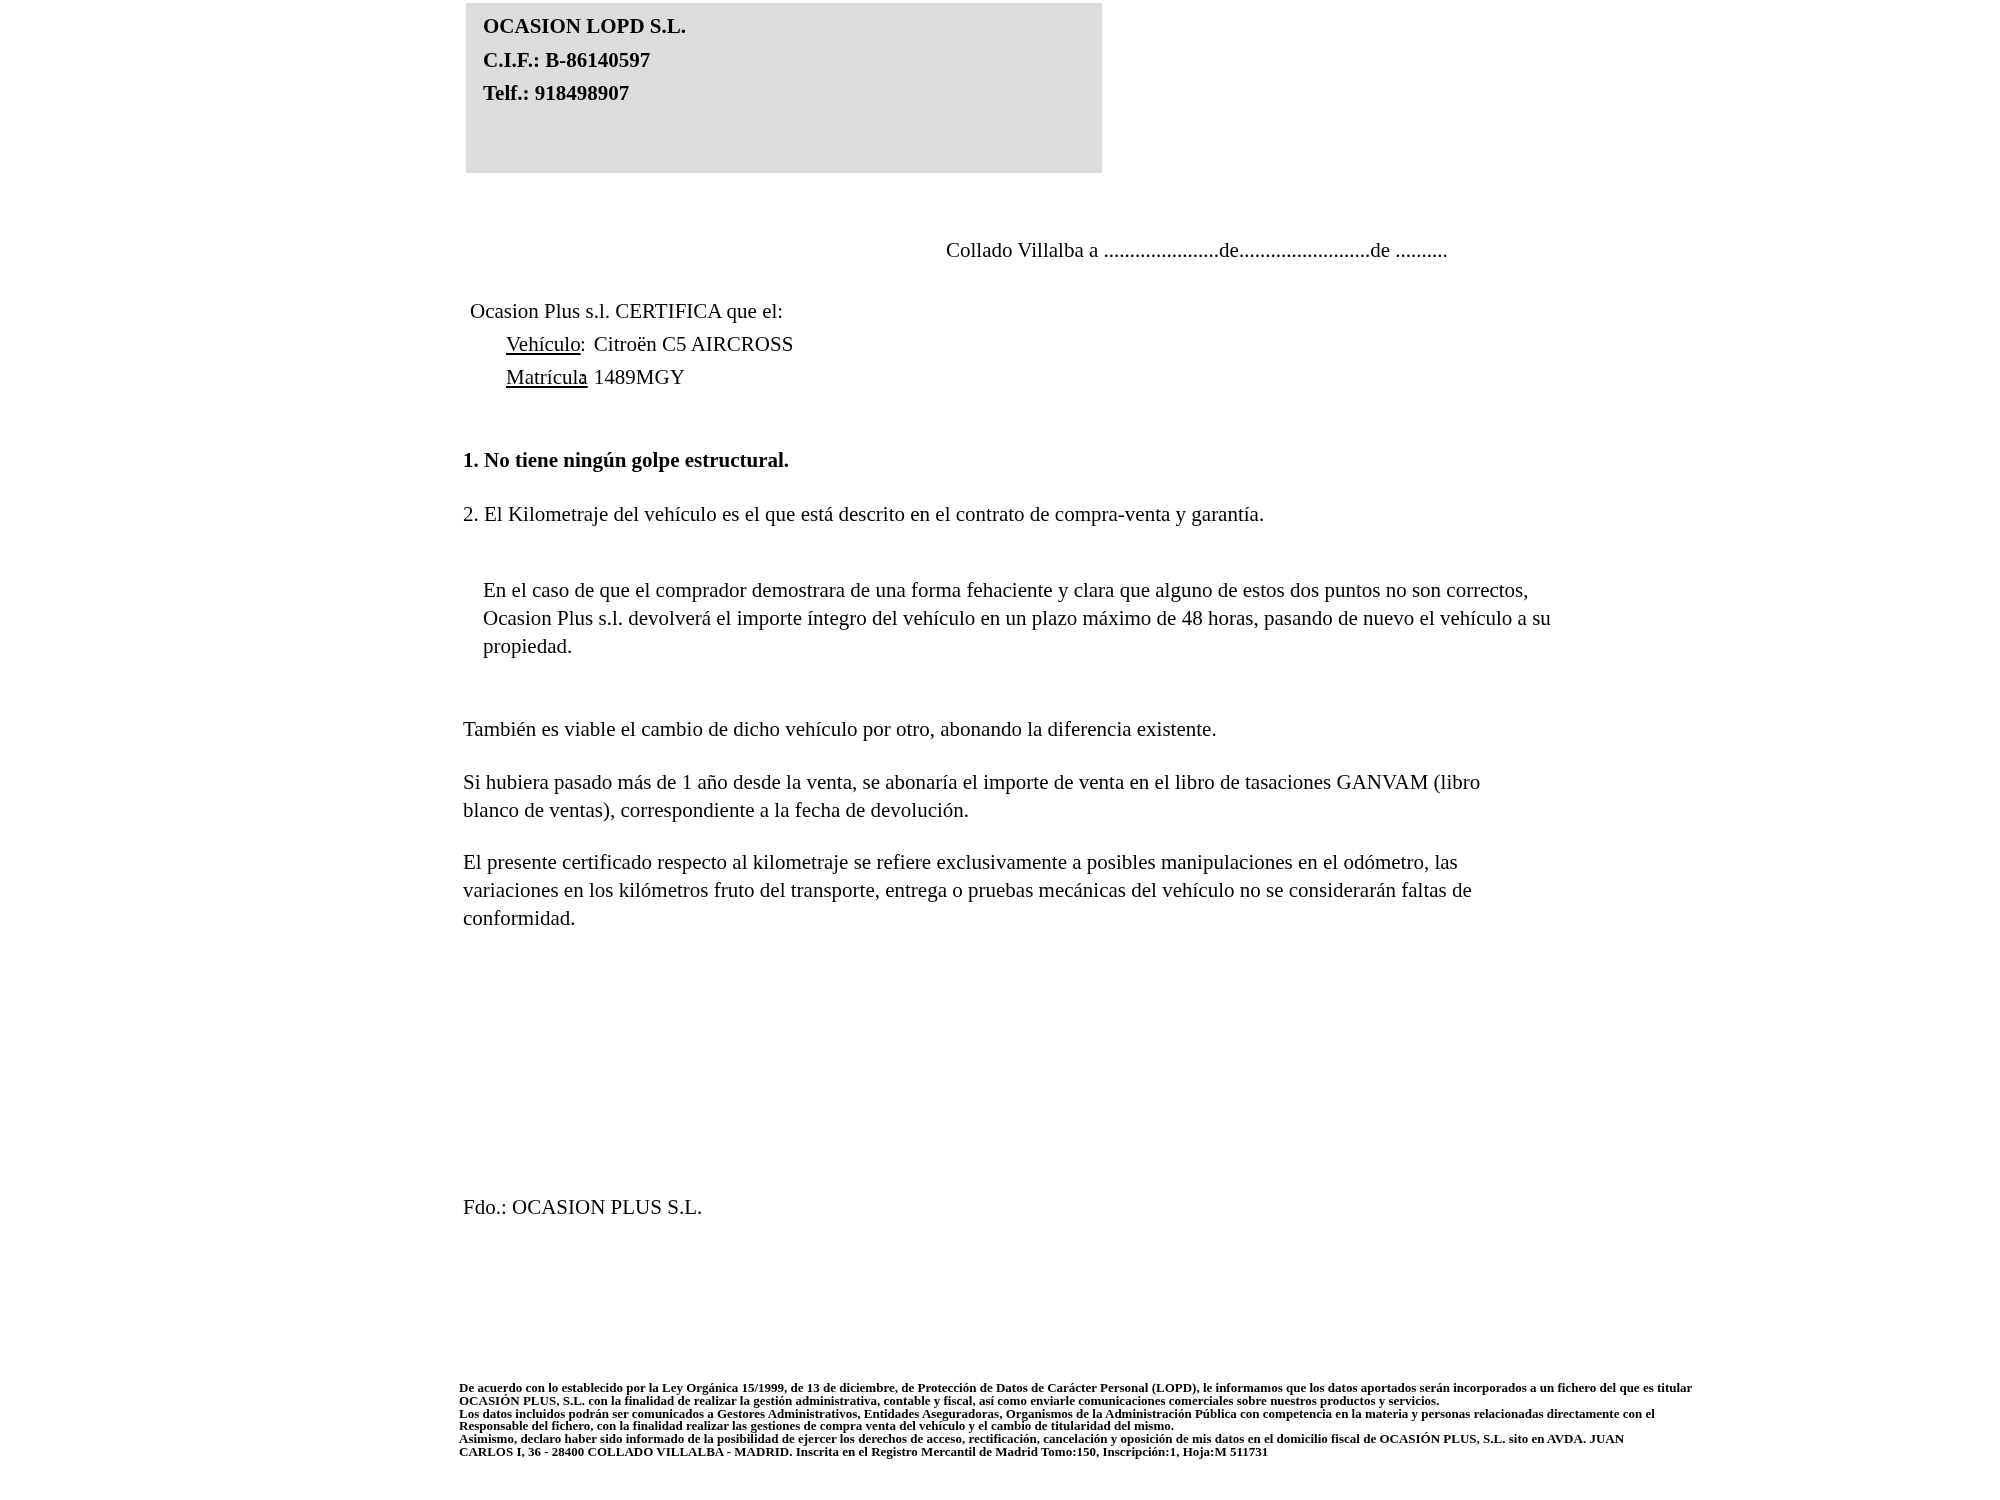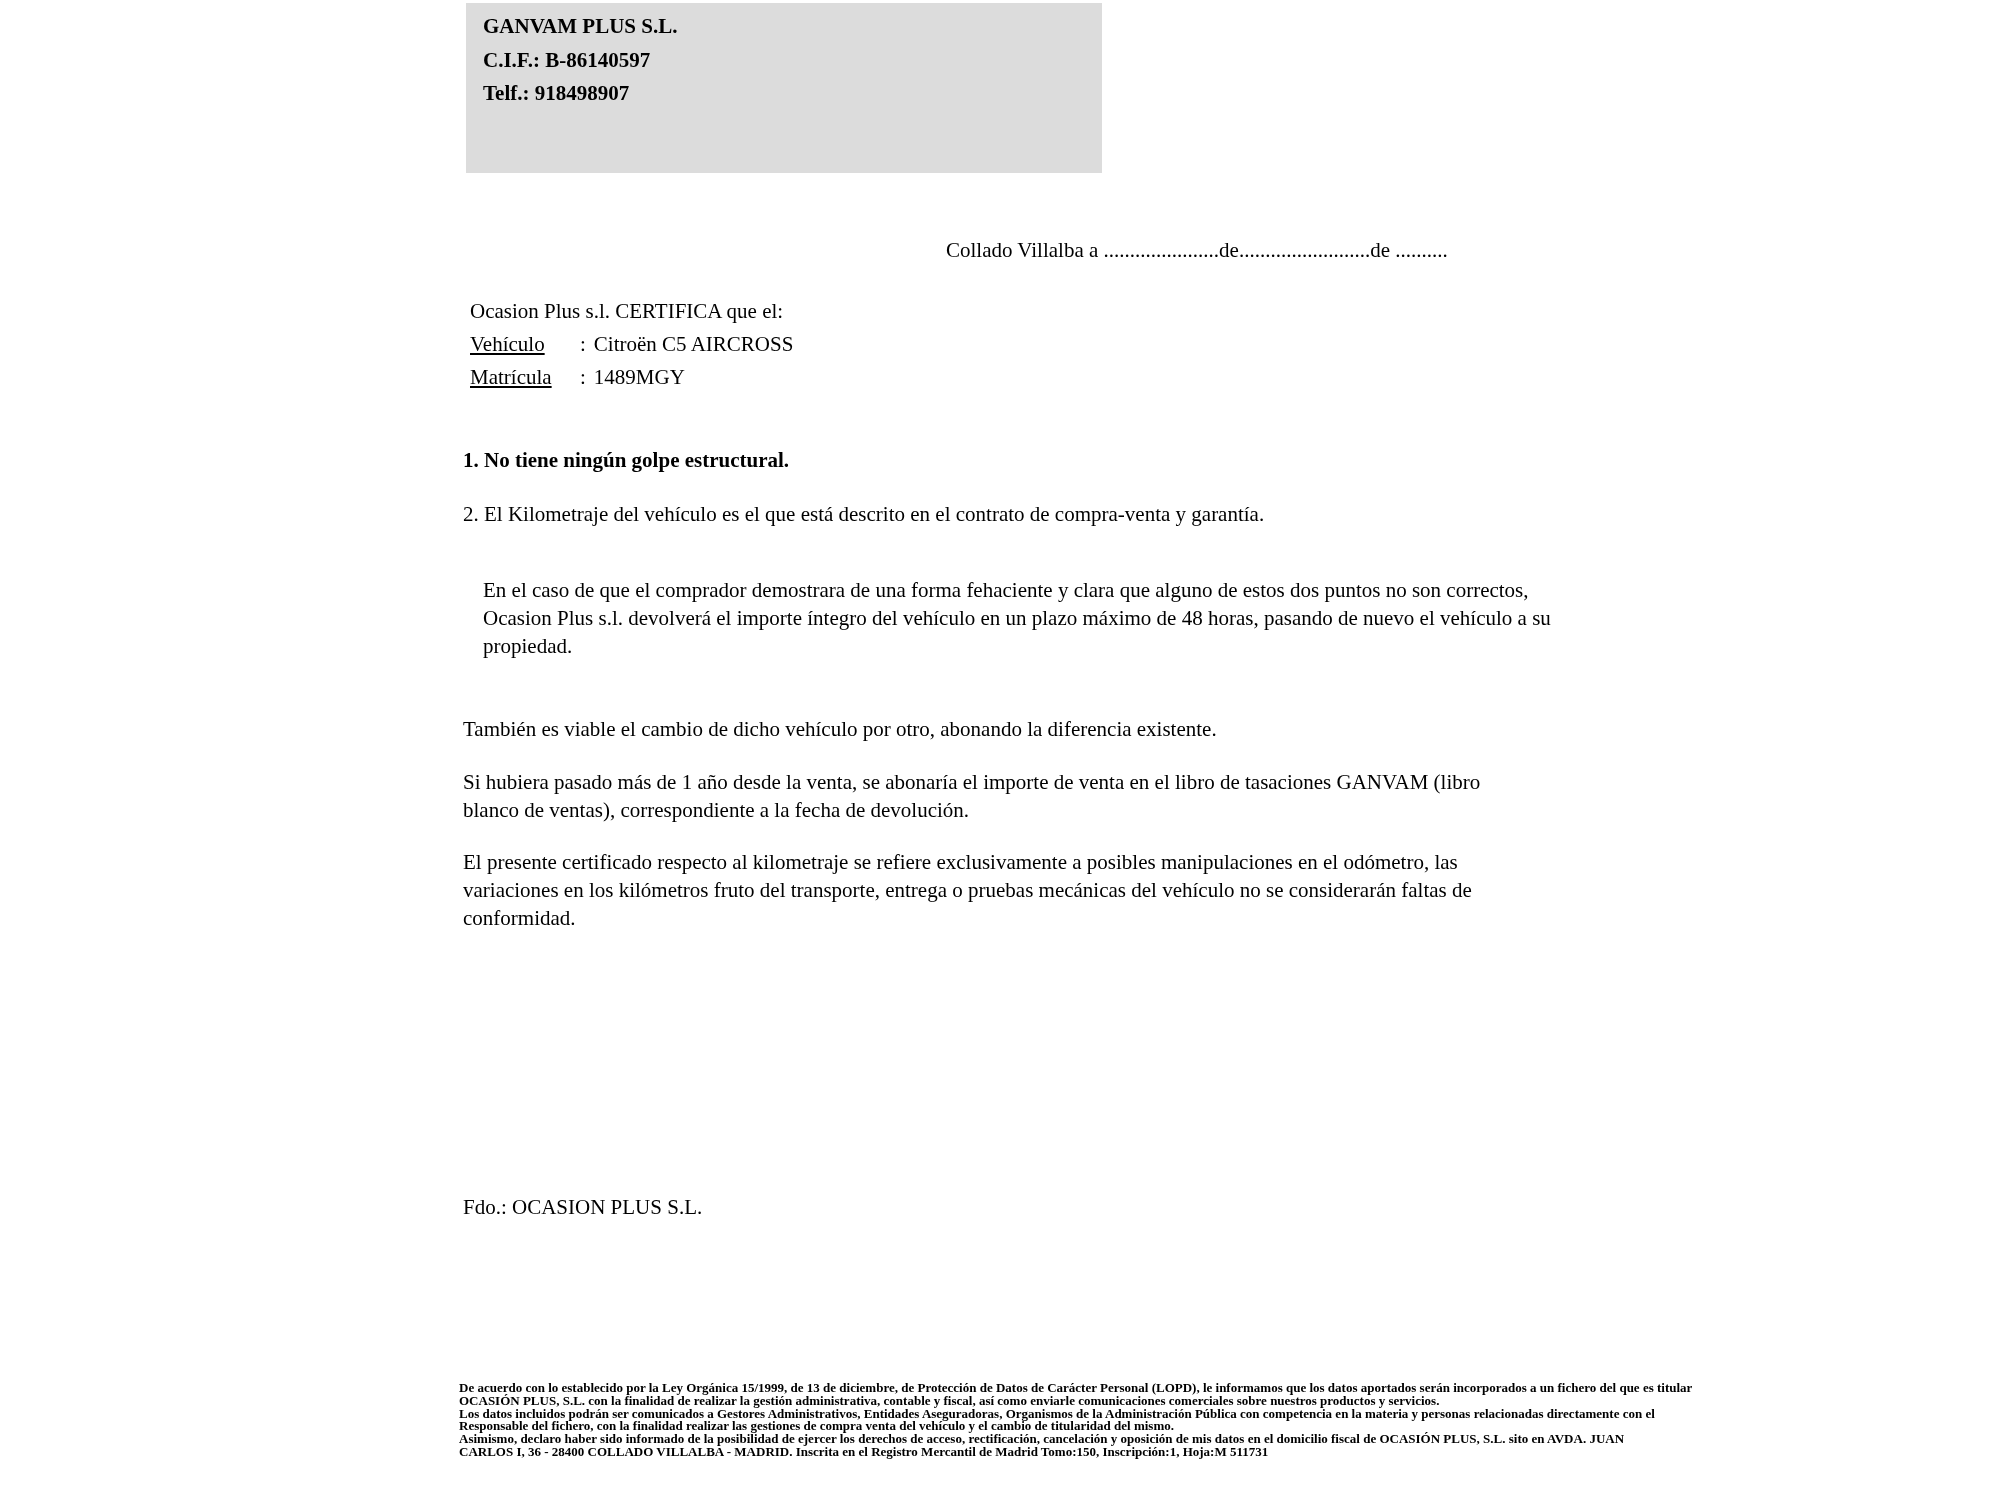--- a/index.html
+++ b/index.html
@@ -48,21 +48,21 @@
     left: 470px;
     top: 295px;
     font-size: 21px;
     line-height: 33px;
   }
   .row { white-space: nowrap; }
   .lbl-wrap {
     display: inline-block;
     width: 110px;
   }
-  .u { text-decoration: underline; }
+  .u { text-decoration: underline; margin-left: 36px; }
   .sep { padding-right: 8px; }
 
   
   .point {
     position: absolute;
     left: 463px;
     font-size: 21px;
     white-space: nowrap;
   }
   .point-1 { top: 448px; font-weight: bold; }
@@ -102,21 +102,21 @@
     font-weight: bold;
   }
   .legal-line { white-space: nowrap; }
 </style>
 </head>
 <body>
 
 <div class="page">
 
   <div class="header-block">
-    <div>GANVAM PLUS S.L.</div>
+    <div>OCASION LOPD S.L.</div>
     <div>C.I.F.: B-86140597</div>
     <div>Telf.: 918498907</div>
   </div>
 
   <div class="date-line">Collado Villalba a ......................de.........................de ..........</div>
 
   <div class="certify-block">
     <div class="row">Ocasion Plus s.l. CERTIFICA que el:</div>
     <div class="row">
       <span class="lbl-wrap"><span class="u">Vehículo</span></span><span class="sep">:</span><span>Citroën C5 AIRCROSS</span>

